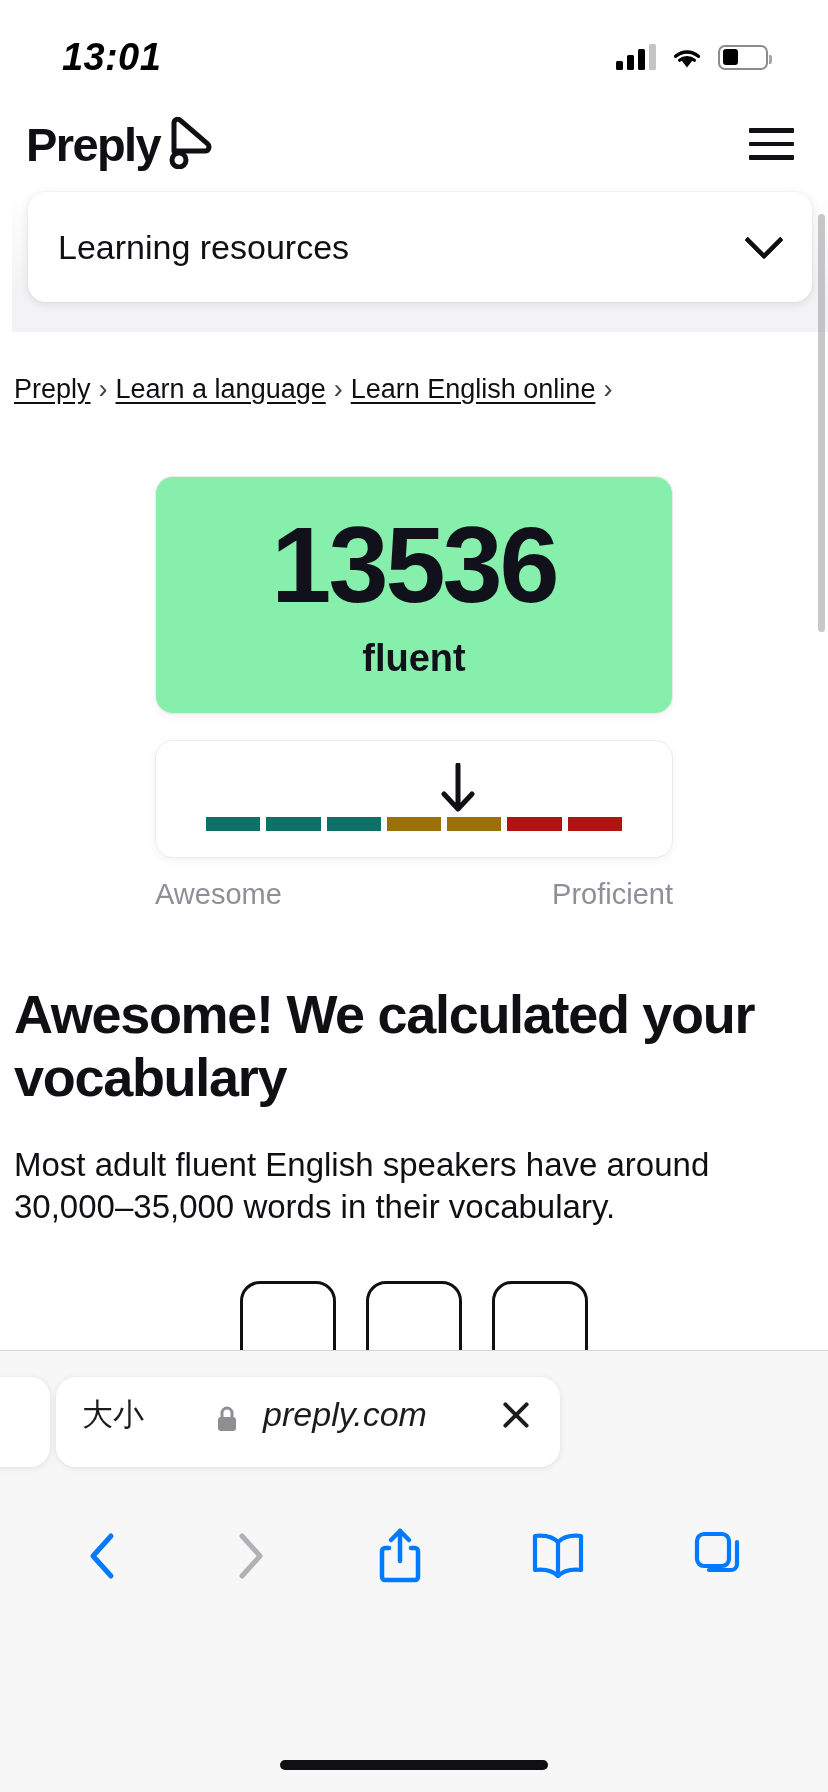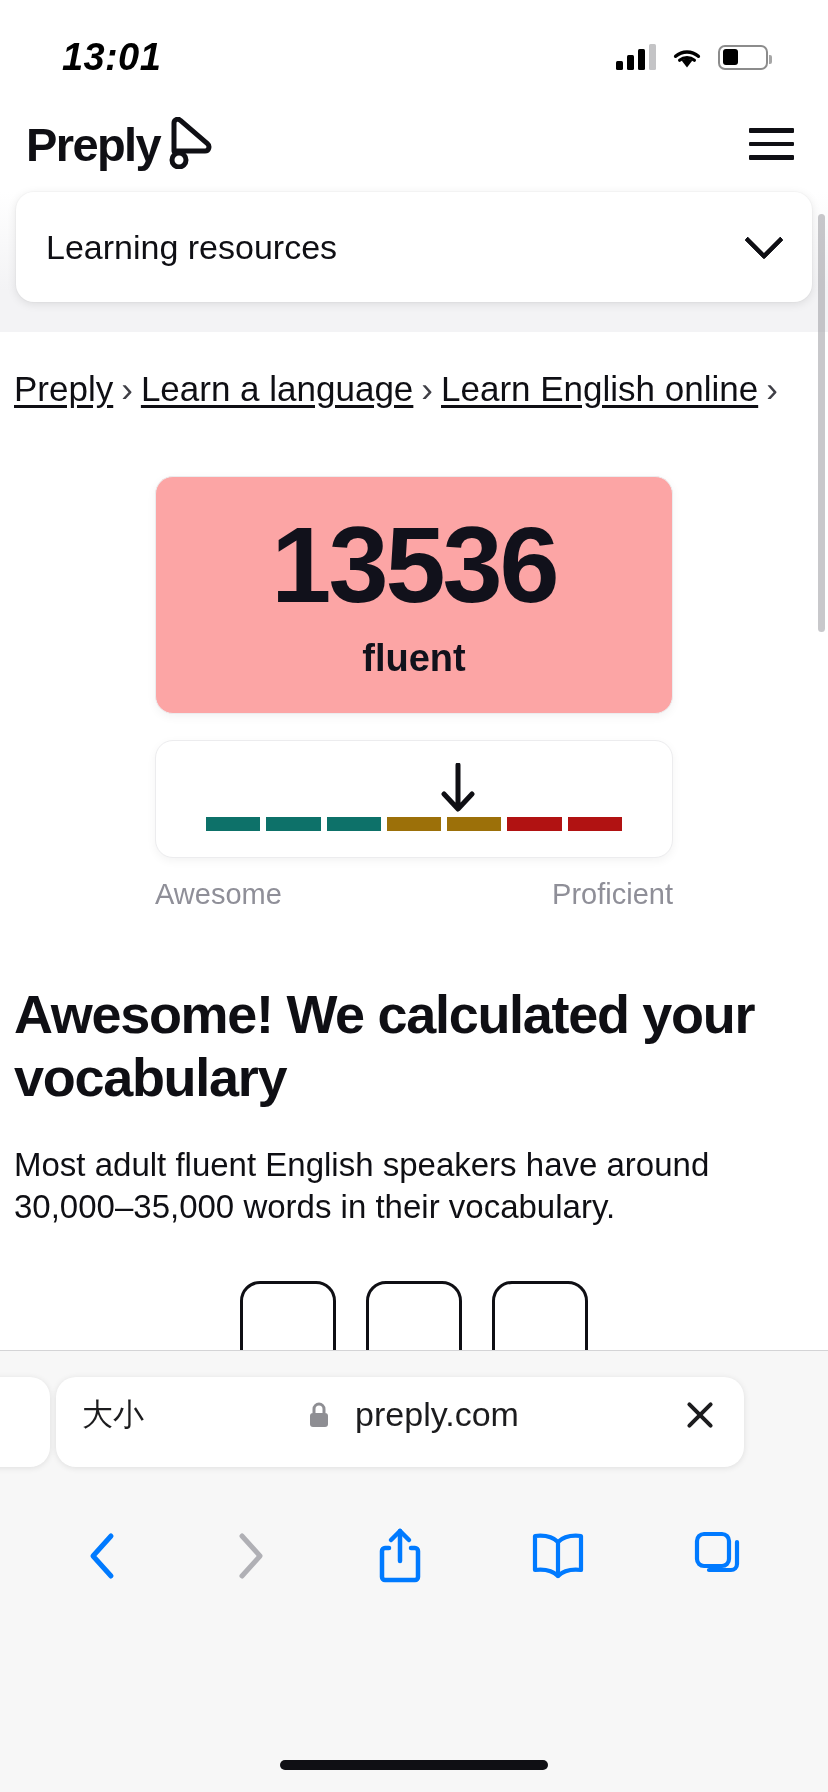--- a/index.html
+++ b/index.html
@@ -74,20 +74,21 @@
   }
   .logo-mark { display:block; margin-bottom: 2px; }
 
   .hamburger { display: flex; flex-direction: column; gap: 9px; padding: 10px 4px; cursor: pointer; }
   .hamburger span { display:block; width: 45px; height: 4.5px; background: #0F0F14; border-radius: 1px; }
 
   
   .lr-shell {
     padding: 0 16px 30px;
     background: linear-gradient(#ffffff, #f3f3f5 70%);
+    margin-left: 12px;
   }
   .lr-select {
     height: 110px;
     background: #fff;
     border-radius: 18px;
     box-shadow: 0 2px 10px rgba(0,0,0,.10), 0 0 0 1px rgba(0,0,0,.02);
     display: flex; align-items: center; justify-content: space-between;
     padding: 0 34px 0 30px;
     cursor: pointer;
   }
@@ -96,32 +97,32 @@
     width: 28px; height: 28px;
     border-right: 5px solid #0F0F14;
     border-bottom: 5px solid #0F0F14;
     transform: rotate(45deg) translate(-5px,-5px);
     border-radius: 2px;
   }
 
   
   .crumbs {
     padding: 32px 14px 0;
-    font-size: 35px; line-height: 50px;
+    font-size: 27px; line-height: 50px;
     color: #0F0F14;
   }
   .crumbs a { color: #0F0F14; text-decoration: underline; text-underline-offset: 4px; }
   .crumbs .sep { padding: 0 8px; color: #3f3f46; text-decoration:none; }
   .crumb-current { display:block; padding-top: 2px; color:#0F0F14; }
 
   
   .score-card {
     margin: 62px auto 0;
     width: 518px; height: 238px;
-    background: #fca5a5;
+    background: #86efac;
     border: 1px solid #ECECEE;
     border-radius: 18px;
     box-shadow: 0 3px 10px rgba(0,0,0,.05);
     display: flex; flex-direction: column;
     align-items: center; justify-content: center;
   }
   .score-num {
     font-size: 108px; font-weight: 800; letter-spacing: -3px;
     color: #11111B; line-height: 1;
   }
@@ -184,28 +185,28 @@
   }
   .tabstrip { position: relative; height: 140px; }
   .tab-peek {
     position: absolute; left: -42px; top: 26px;
     width: 92px; height: 90px;
     background: #fff; border-radius: 20px;
     box-shadow: 0 1px 6px rgba(0,0,0,.10);
   }
   .urlbar {
     position: absolute; left: 56px; top: 26px;
-    width: 688px; height: 90px;
+    width: 504px; height: 90px;
     background: #fff; border-radius: 20px;
     box-shadow: 0 1px 6px rgba(0,0,0,.10);
     display: flex; align-items: center; justify-content: space-between;
     padding: 0 26px 15px 26px;
   }
   .aa-text { font-size: 31px; color: #1c1c1e; }
-  .url-center { display: flex; align-items: center; gap: 24px; }
+  .url-center { display: flex; align-items: flex-end; gap: 24px; font-style: italic; }
   .url-text { font-size: 34px; color: #1c1c1e; }
   .close-x { width: 36px; height: 36px; position: relative; cursor: pointer; }
   .close-x::before, .close-x::after {
     content:""; position:absolute; left: 1px; top: 16px;
     width: 34px; height: 4px; background: #1c1c1e; border-radius: 2px;
   }
   .close-x::before { transform: rotate(45deg); }
   .close-x::after { transform: rotate(-45deg); }
 
   .toolbar {

